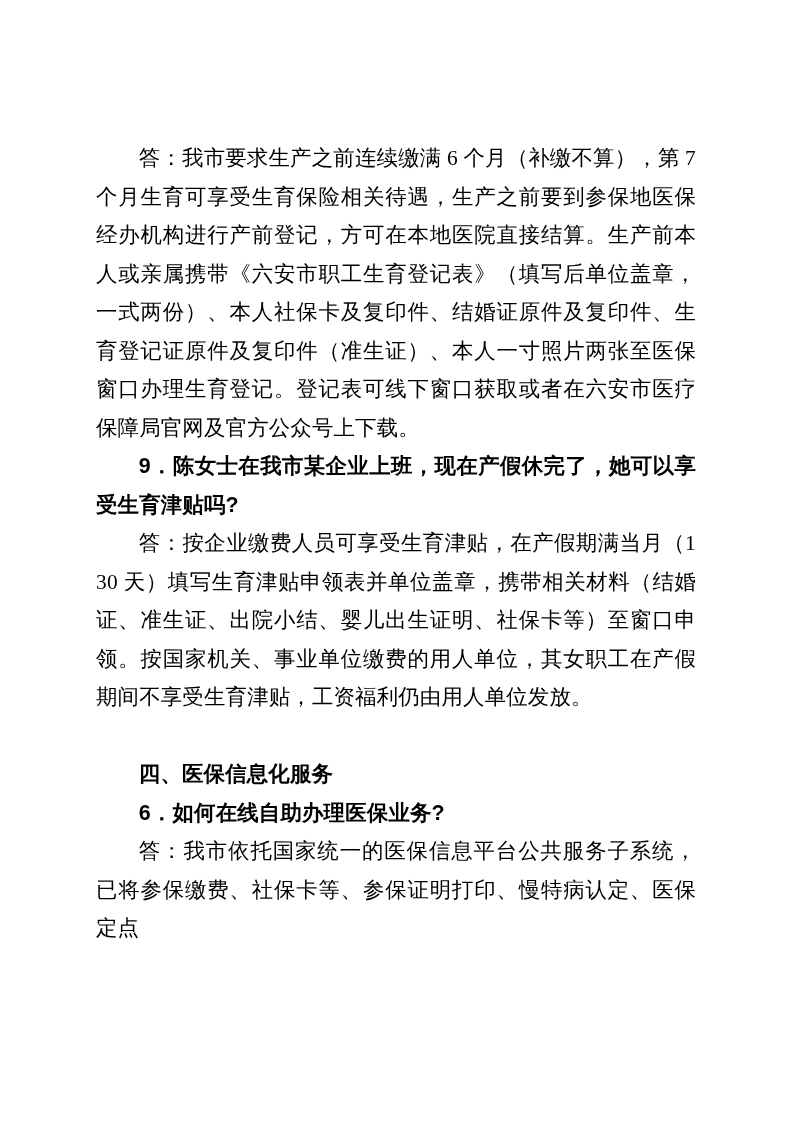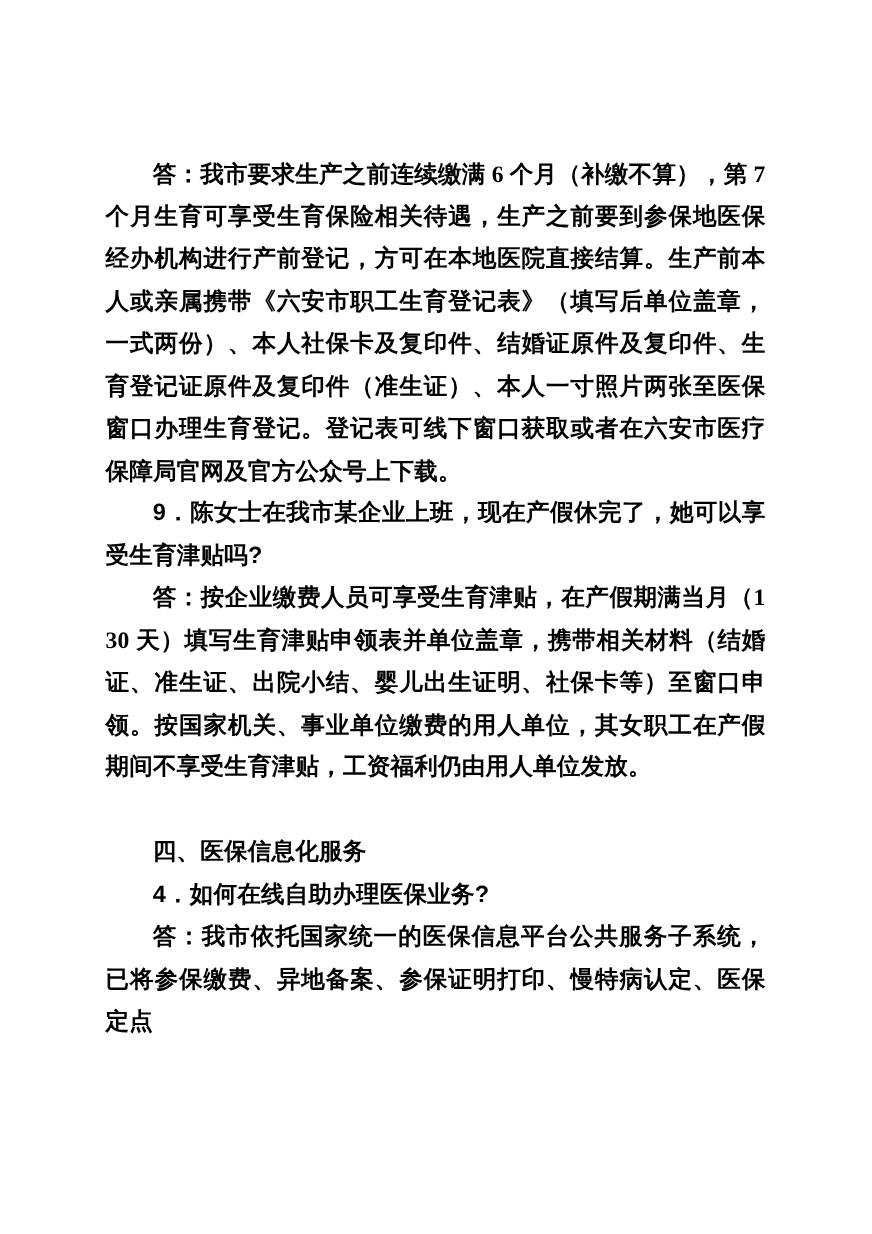--- a/index.html
+++ b/index.html
@@ -26,21 +26,21 @@
     font-size: 21.4px;
     line-height: 38.5px;
     text-align: justify;
     text-justify: inter-ideograph;
     text-indent: 2em;
     word-break: break-all;
     letter-spacing: 0.2px;
   }
   .answer {
     font-family: "Liberation Serif", "DejaVu Serif", serif;
-    font-weight: 700;
+    font-weight: 400;
   }
   .question {
     font-family: "Liberation Sans", "DejaVu Sans", sans-serif;
     font-weight: 700;
   }
   .section-heading {
     font-family: "Liberation Sans", "DejaVu Sans", sans-serif;
     font-weight: 700;
     margin-top: 38.5px; 
   }
@@ -53,18 +53,18 @@
 
 
     <p class="para answer">答：我市要求生产之前连续缴满 6 个月（补缴不算），第 7 个月生育可享受生育保险相关待遇，生产之前要到参保地医保经办机构进行产前登记，方可在本地医院直接结算。生产前本人或亲属携带《六安市职工生育登记表》（填写后单位盖章，一式两份）、本人社保卡及复印件、结婚证原件及复印件、生育登记证原件及复印件（准生证）、本人一寸照片两张至医保窗口办理生育登记。登记表可线下窗口获取或者在六安市医疗保障局官网及官方公众号上下载。</p>
 
     <p class="para question">9．陈女士在我市某企业上班，现在产假休完了，她可以享受生育津贴吗?</p>
 
     <p class="para answer">答：按企业缴费人员可享受生育津贴，在产假期满当月（130 天）填写生育津贴申领表并单位盖章，携带相关材料（结婚证、准生证、出院小结、婴儿出生证明、社保卡等）至窗口申领。按国家机关、事业单位缴费的用人单位，其女职工在产假期间不享受生育津贴，工资福利仍由用人单位发放。</p>
 
     <p class="para question section-heading">四、医保信息化服务</p>
 
-    <p class="para question">4．如何在线自助办理医保业务?</p>
+    <p class="para question">6．如何在线自助办理医保业务?</p>
 
-    <p class="para answer">答：我市依托国家统一的医保信息平台公共服务子系统，已将参保缴费、异地备案、参保证明打印、慢特病认定、医保定点</p>
+    <p class="para answer">答：我市依托国家统一的医保信息平台公共服务子系统，已将参保缴费、社保卡等、参保证明打印、慢特病认定、医保定点</p>
 
   </div>
 </div>
 
 </body></html>

